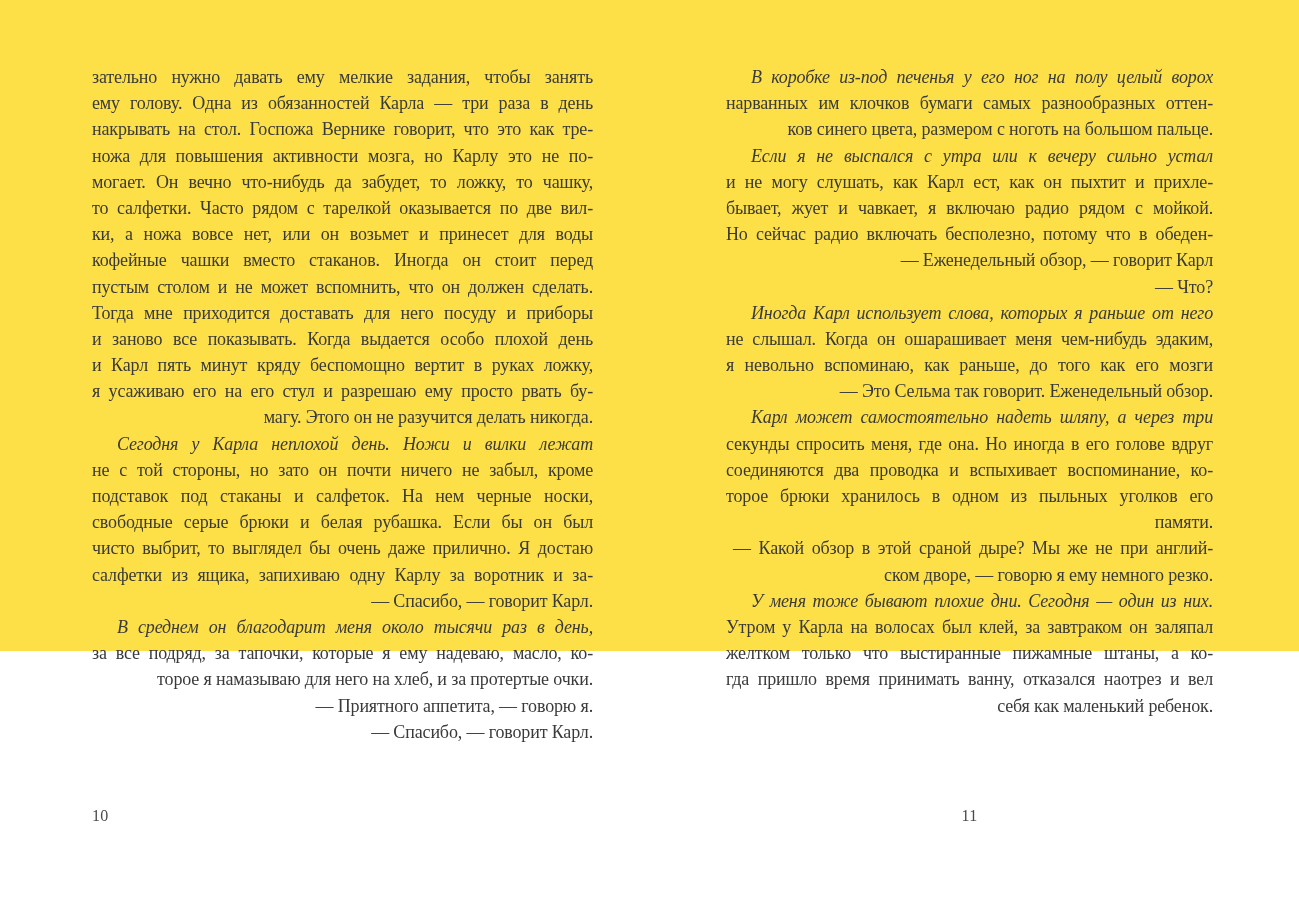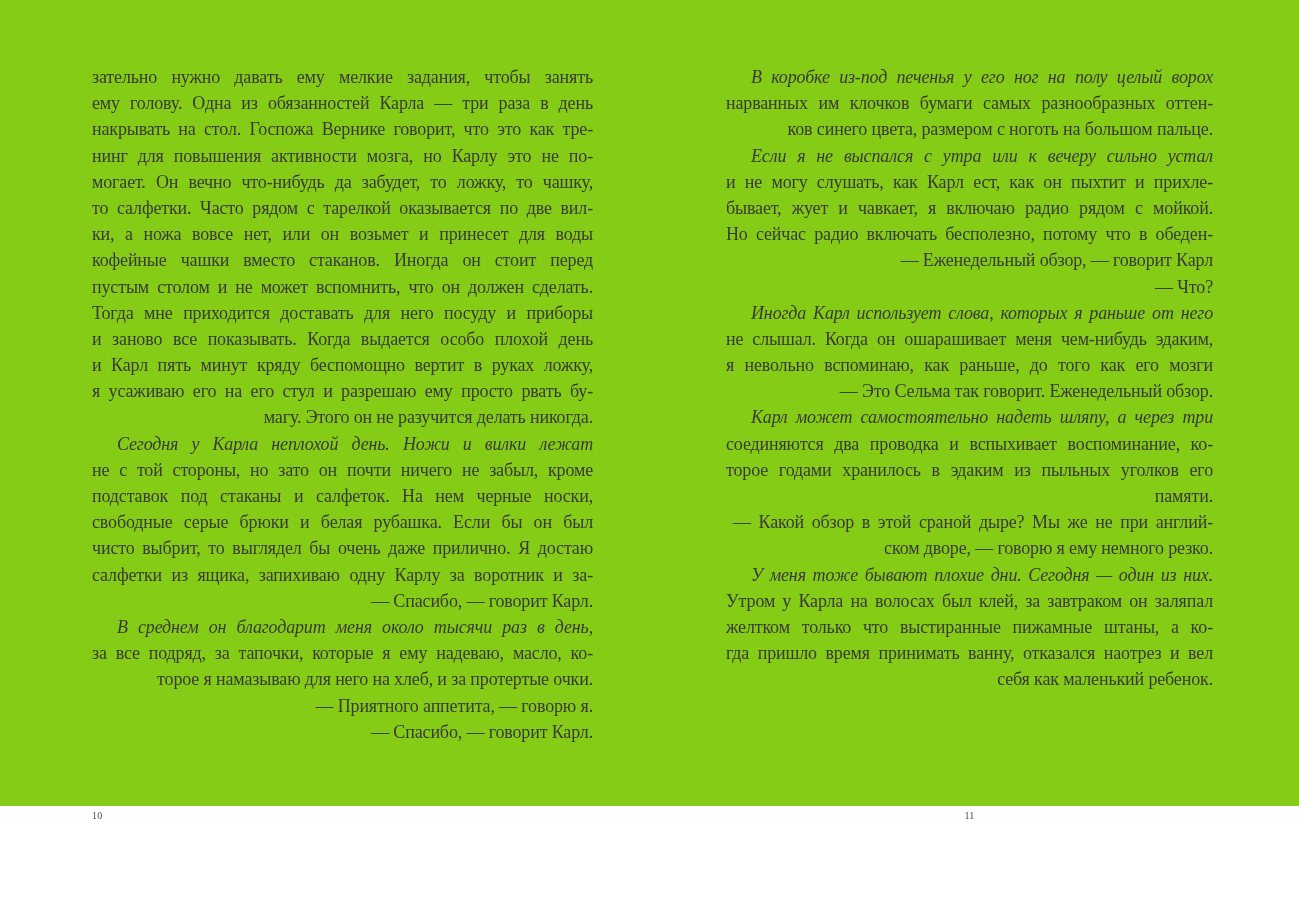--- a/index.html
+++ b/index.html
@@ -7,22 +7,22 @@
     padding: 0;
     width: 1299px;
     height: 897px;
     background: #ffffff;
     overflow: hidden;
     font-family: "Liberation Serif", "DejaVu Serif", serif;
   }
   .spread {
     position: relative;
     width: 1299px;
-    height: 806px;
-    background: #84cc16;
+    height: 651px;
+    background: #fde047;
   }
   .page-col {
     position: absolute;
     top: 64px;
     color: #3a3a3a;
     font-size: 18px;
     letter-spacing: -0.15px;
   }
   .page-col.left  { left: 92px;  width: 501px; }
   .page-col.right { left: 726px; width: 487px; }
@@ -34,39 +34,39 @@
   }
   .line.just {
     text-align: justify;
     text-align-last: justify;
   }
   .line.pind { text-indent: 25px; font-style: italic; }
   .line.dind { text-indent: 7px; }
   .pagenum {
     position: absolute;
     top: 806px;
-    font-size: 10px;
+    font-size: 16px;
     line-height: 19px;
     color: #4a4a4a;
     letter-spacing: 0.2px;
   }
   .pagenum.left  { left: 92px; }
   .pagenum.right { left: 726px; width: 487px; text-align: center; }
 </style>
 </head>
 <body>
 
 <div class="spread">
 
   <div class="page-col left">
     <div>
         <div class="line just">зательно нужно давать ему мелкие задания, чтобы занять</div>
         <div class="line just">ему голову. Одна из обязанностей Карла — три раза в день</div>
         <div class="line just">накрывать на стол. Госпожа Вернике говорит, что это как тре-</div>
-        <div class="line just">нинг для повышения активности мозга, но Карлу это не по-</div>
+        <div class="line just">ножа для повышения активности мозга, но Карлу это не по-</div>
         <div class="line just">могает. Он вечно что-нибудь да забудет, то ложку, то чашку,</div>
         <div class="line just">то салфетки. Часто рядом с тарелкой оказывается по две вил-</div>
         <div class="line just">ки, а ножа вовсе нет, или он возьмет и принесет для воды</div>
         <div class="line just">кофейные чашки вместо стаканов. Иногда он стоит перед</div>
         <div class="line just">пустым столом и не может вспомнить, что он должен сделать.</div>
         <div class="line just">Тогда мне приходится доставать для него посуду и приборы</div>
         <div class="line just">и заново все показывать. Когда выдается особо плохой день</div>
         <div class="line just">и Карл пять минут кряду беспомощно вертит в руках ложку,</div>
         <div class="line just">я усаживаю его на его стул и разрешаю ему просто рвать бу-</div>
         <div class="line">магу. Этого он не разучится делать никогда.</div>
@@ -94,22 +94,23 @@
         <div class="line just">и не могу слушать, как Карл ест, как он пыхтит и прихле-</div>
         <div class="line just">бывает, жует и чавкает, я включаю радио рядом с мойкой.</div>
         <div class="line just">Но сейчас радио включать бесполезно, потому что в обеден-</div>
         <div class="line dind">— Еженедельный обзор, — говорит Карл</div>
         <div class="line dind">— Что?</div>
         <div class="line just pind">Иногда Карл использует слова, которых я раньше от него</div>
         <div class="line just">не слышал. Когда он ошарашивает меня чем-нибудь эдаким,</div>
         <div class="line just">я невольно вспоминаю, как раньше, до того как его мозги</div>
         <div class="line dind">— Это Сельма так говорит. Еженедельный обзор.</div>
         <div class="line just pind">Карл может самостоятельно надеть шляпу, а через три</div>
+        <div class="line just">секунды спросить меня, где она. Но иногда в его голове вдруг</div>
         <div class="line just">соединяются два проводка и вспыхивает воспоминание, ко-</div>
-        <div class="line just">торое годами хранилось в эдаким из пыльных уголков его</div>
+        <div class="line just">торое брюки хранилось в одном из пыльных уголков его</div>
         <div class="line">памяти.</div>
         <div class="line just dind">— Какой обзор в этой сраной дыре? Мы же не при англий-</div>
         <div class="line">ском дворе, — говорю я ему немного резко.</div>
         <div class="line just pind">У меня тоже бывают плохие дни. Сегодня — один из них.</div>
         <div class="line just">Утром у Карла на волосах был клей, за завтраком он заляпал</div>
         <div class="line just">желтком только что выстиранные пижамные штаны, а ко-</div>
         <div class="line just">гда пришло время принимать ванну, отказался наотрез и вел</div>
         <div class="line">себя как маленький ребенок.</div>
       </div>
   </div>

